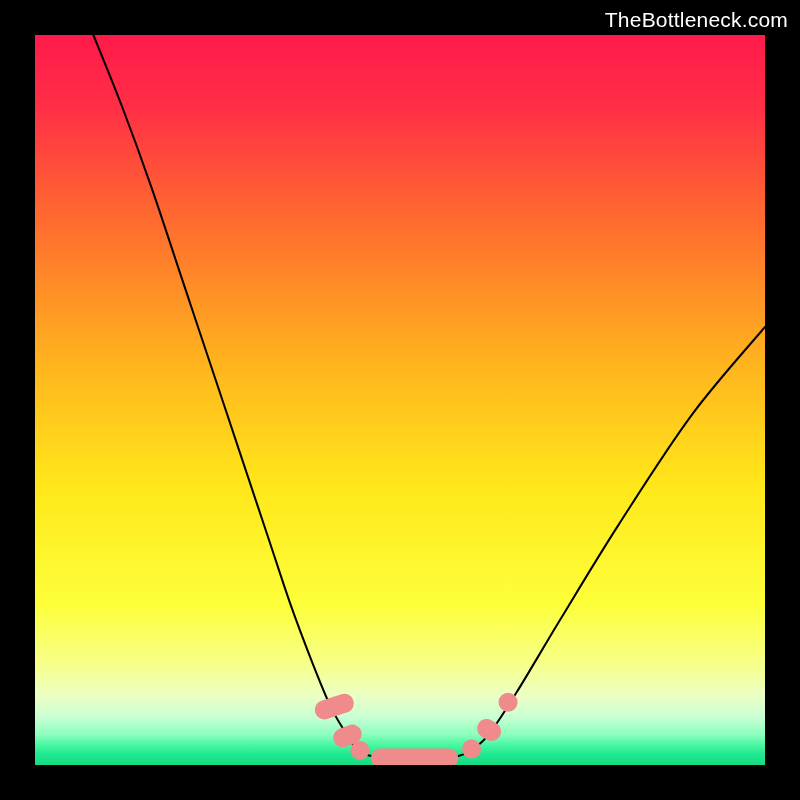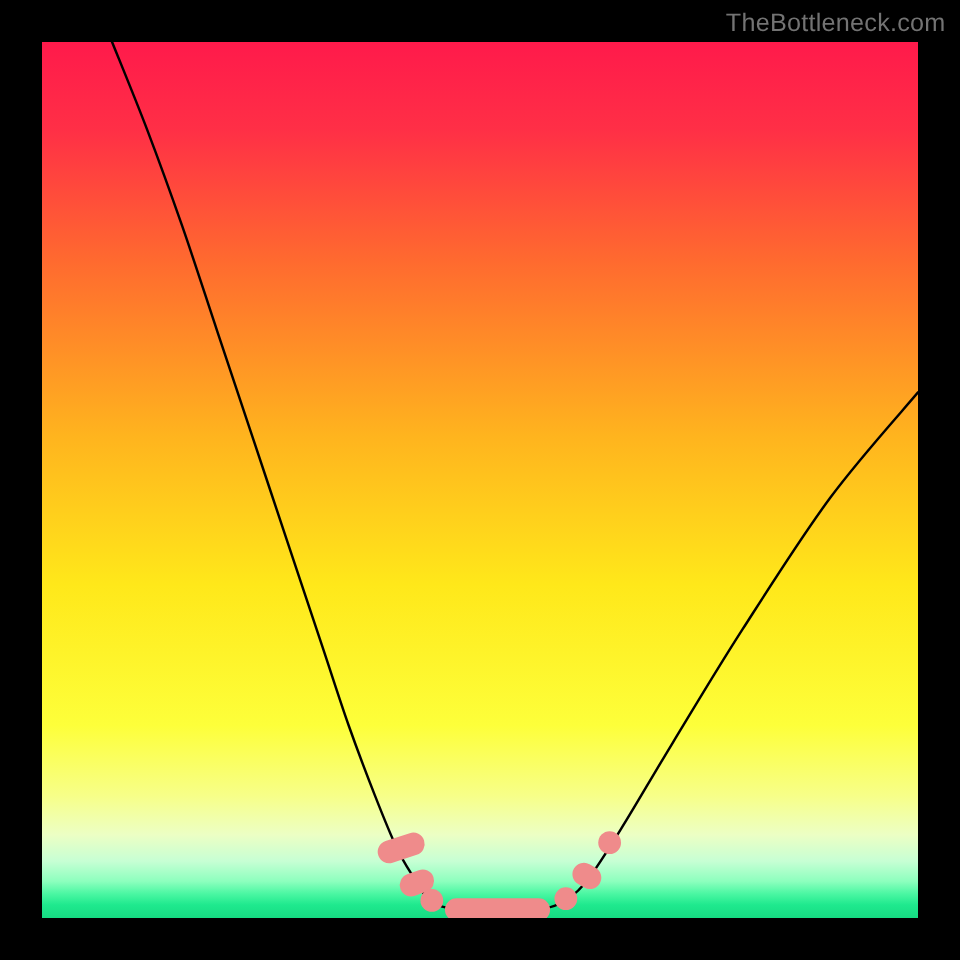--- a/index.html
+++ b/index.html
@@ -29,21 +29,21 @@
   .gradient {
     position: absolute;
     top: 0; left: 0;
     width: 100%;
     height: 100%;
   }
   .watermark {
     position: absolute;
     top: 8px;
     right: 12px;
-    color: #737373;
+    color: #ffffff;
     font-size: 21px;
     font-weight: 500;
     letter-spacing: 0.2px;
   }
   svg.curve {
     position: absolute;
     top: 0; left: 0;
     width: 100%;
     height: 100%;
   }

